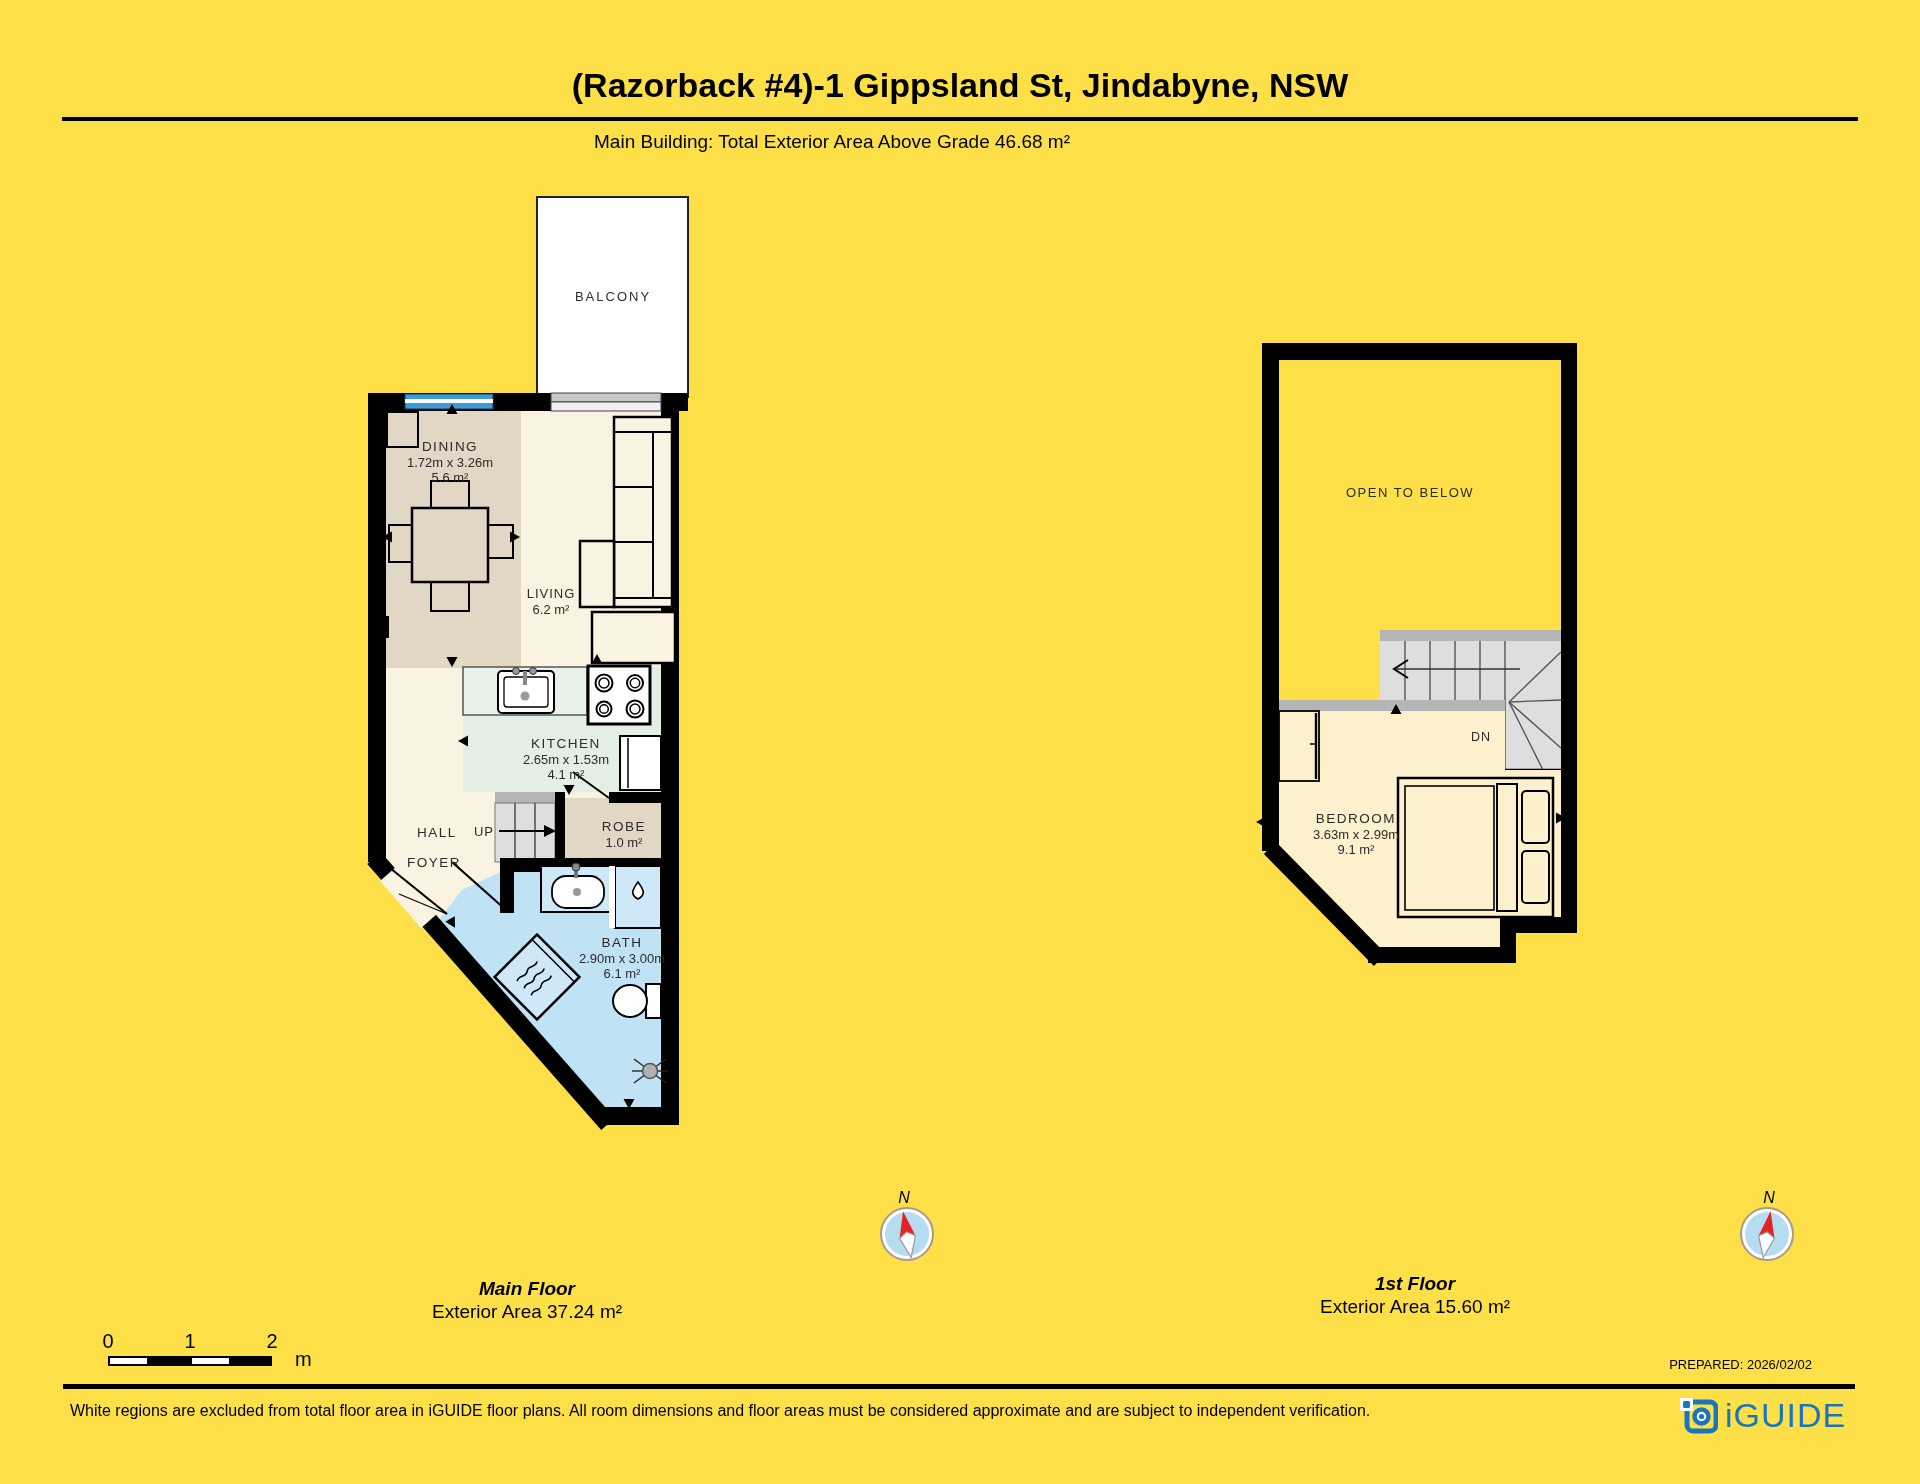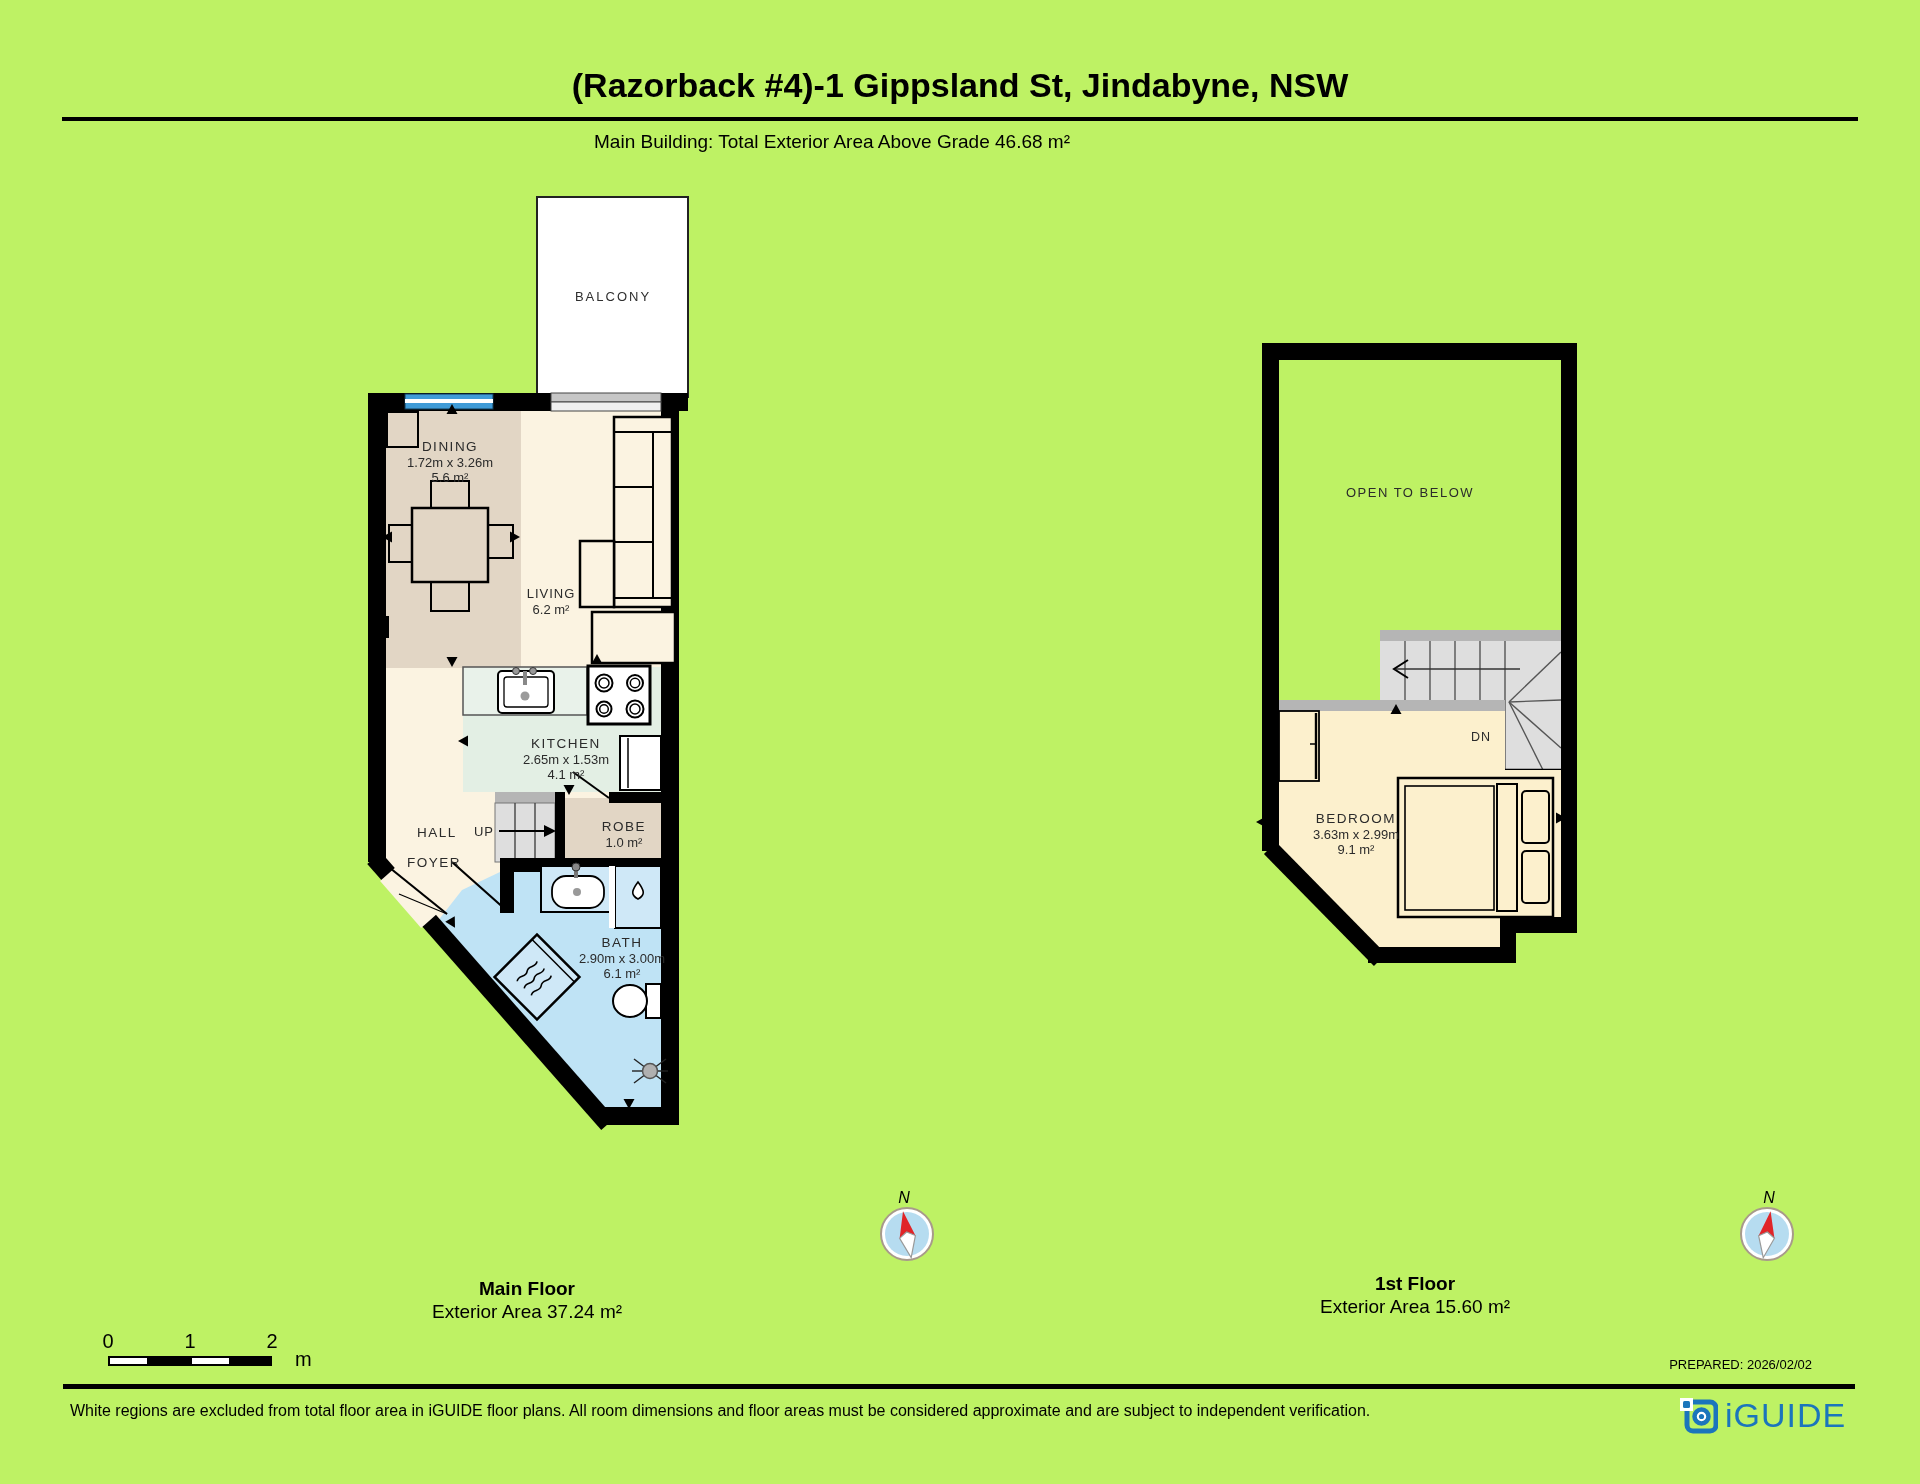--- a/index.html
+++ b/index.html
@@ -1,23 +1,23 @@
 <!DOCTYPE html>
 <html><head>
 <meta charset="utf-8">
 <style>
   html,body{margin:0;padding:0;background:#fff;}
-  .page{position:relative;width:1920px;height:1484px;background:#bef264;overflow:hidden;
+  .page{position:relative;width:1920px;height:1484px;background:#fde047;overflow:hidden;
         font-family:"Liberation Sans",sans-serif;color:#000;}
   .abs{position:absolute;}
   .title{top:66px;left:0;width:1920px;text-align:center;font-size:34px;font-weight:bold;}
   .rule{background:#000;}
   .subtitle{top:131px;left:0;width:1664px;text-align:center;font-size:19px;}
   .floorlabel{text-align:center;line-height:23px;font-size:19px;}
-  .floorlabel .fl-name{font-weight:bold;}
+  .floorlabel .fl-name{font-weight:bold;font-style:italic;}
   .prepared{font-size:13px;text-align:right;}
   .disclaimer{font-size:16px;}
   .scalebar{width:260px;height:48px;}
   .scalebar .num{position:absolute;top:0;font-size:20px;transform:translateX(-50%);}
   .scalebar .bar{position:absolute;left:13px;top:26px;display:flex;}
   .scalebar .seg{width:41px;height:10px;box-sizing:border-box;}
   .seg-w{background:#fff;border:2px solid #000;}
   .seg-b{background:#000;}
   .scalebar .unit{position:absolute;left:200px;top:18px;font-size:20px;}
   .logo{display:flex;align-items:center;gap:7px;}

